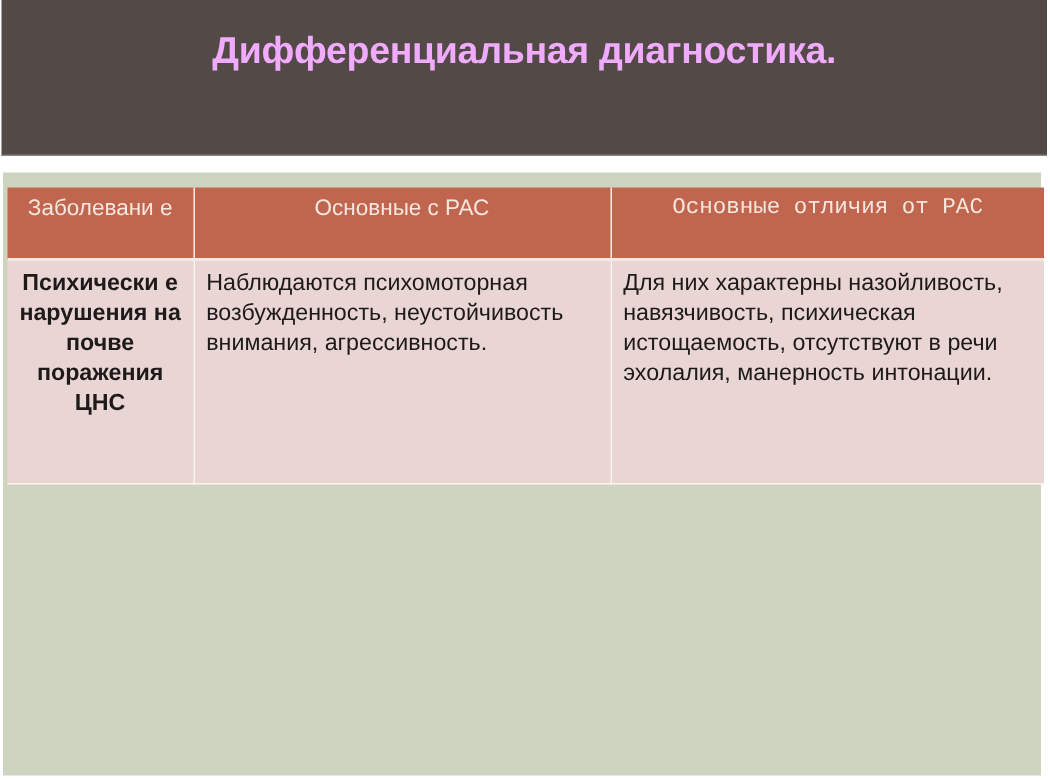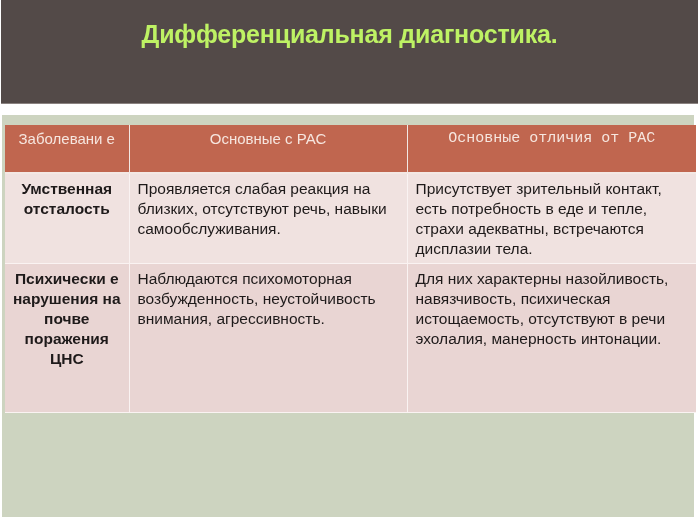--- a/index.html
+++ b/index.html
@@ -22,21 +22,21 @@
       height: 103px;
       background: #534a48;
       border-bottom: 1px solid #8a8280;
     }
     .title-text {
       position: absolute;
       left: 0;
       right: 0;
       top: 20px;
       text-align: center;
-      color: #bef264;
+      color: #f0abfc;
       font-family: "Liberation Sans", sans-serif;
       font-weight: bold;
       font-size: 25px;
       letter-spacing: -0.2px;
     }
     .table-panel {
       position: absolute;
       left: 2px;
       top: 115px;
       width: 692px;
@@ -105,25 +105,20 @@
         <col class="c3">
     </colgroup>
     <thead>
       <tr>
         <th>Заболевани е</th>
         <th>Основные с РАС</th>
         <th>Основные отличия от РАС</th>
       </tr>
     </thead>
     <tbody>
-      <tr class="row-light r2">
-        <td class="disease">Умственная отсталость</td>
-        <td>Проявляется слабая реакция на близких, отсутствуют речь, навыки самообслуживания.</td>
-        <td>Присутствует зрительный контакт, есть потребность в еде и тепле, страхи адекватны, встречаются дисплазии тела.</td>
-      </tr>
       <tr class="row-dark r3">
         <td class="disease">Психически е нарушения на почве поражения ЦНС</td>
         <td>Наблюдаются психомоторная возбужденность, неустойчивость внимания, агрессивность.</td>
         <td>Для них характерны назойливость, навязчивость, психическая истощаемость, отсутствуют в речи эхолалия, манерность интонации.</td>
       </tr>
     </tbody>
   </table>
 </div>
 
 </body></html>

